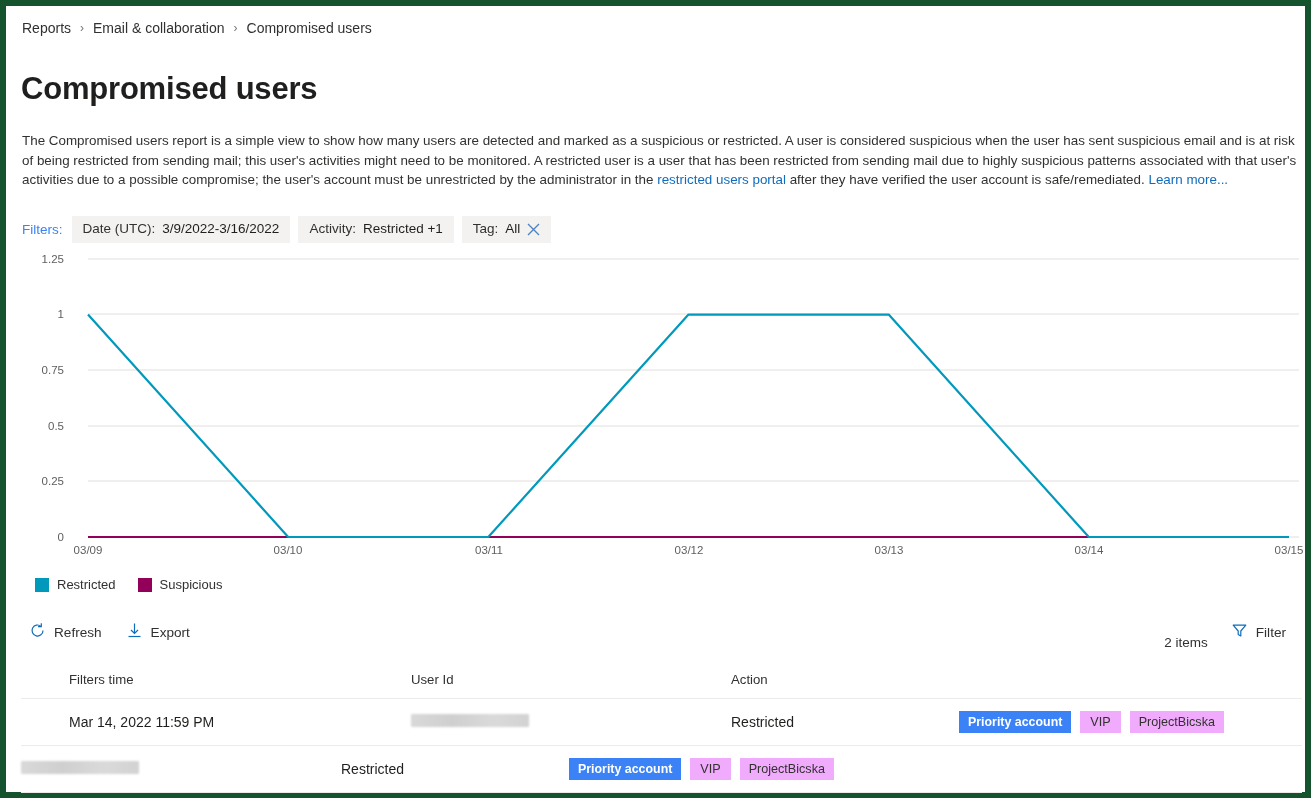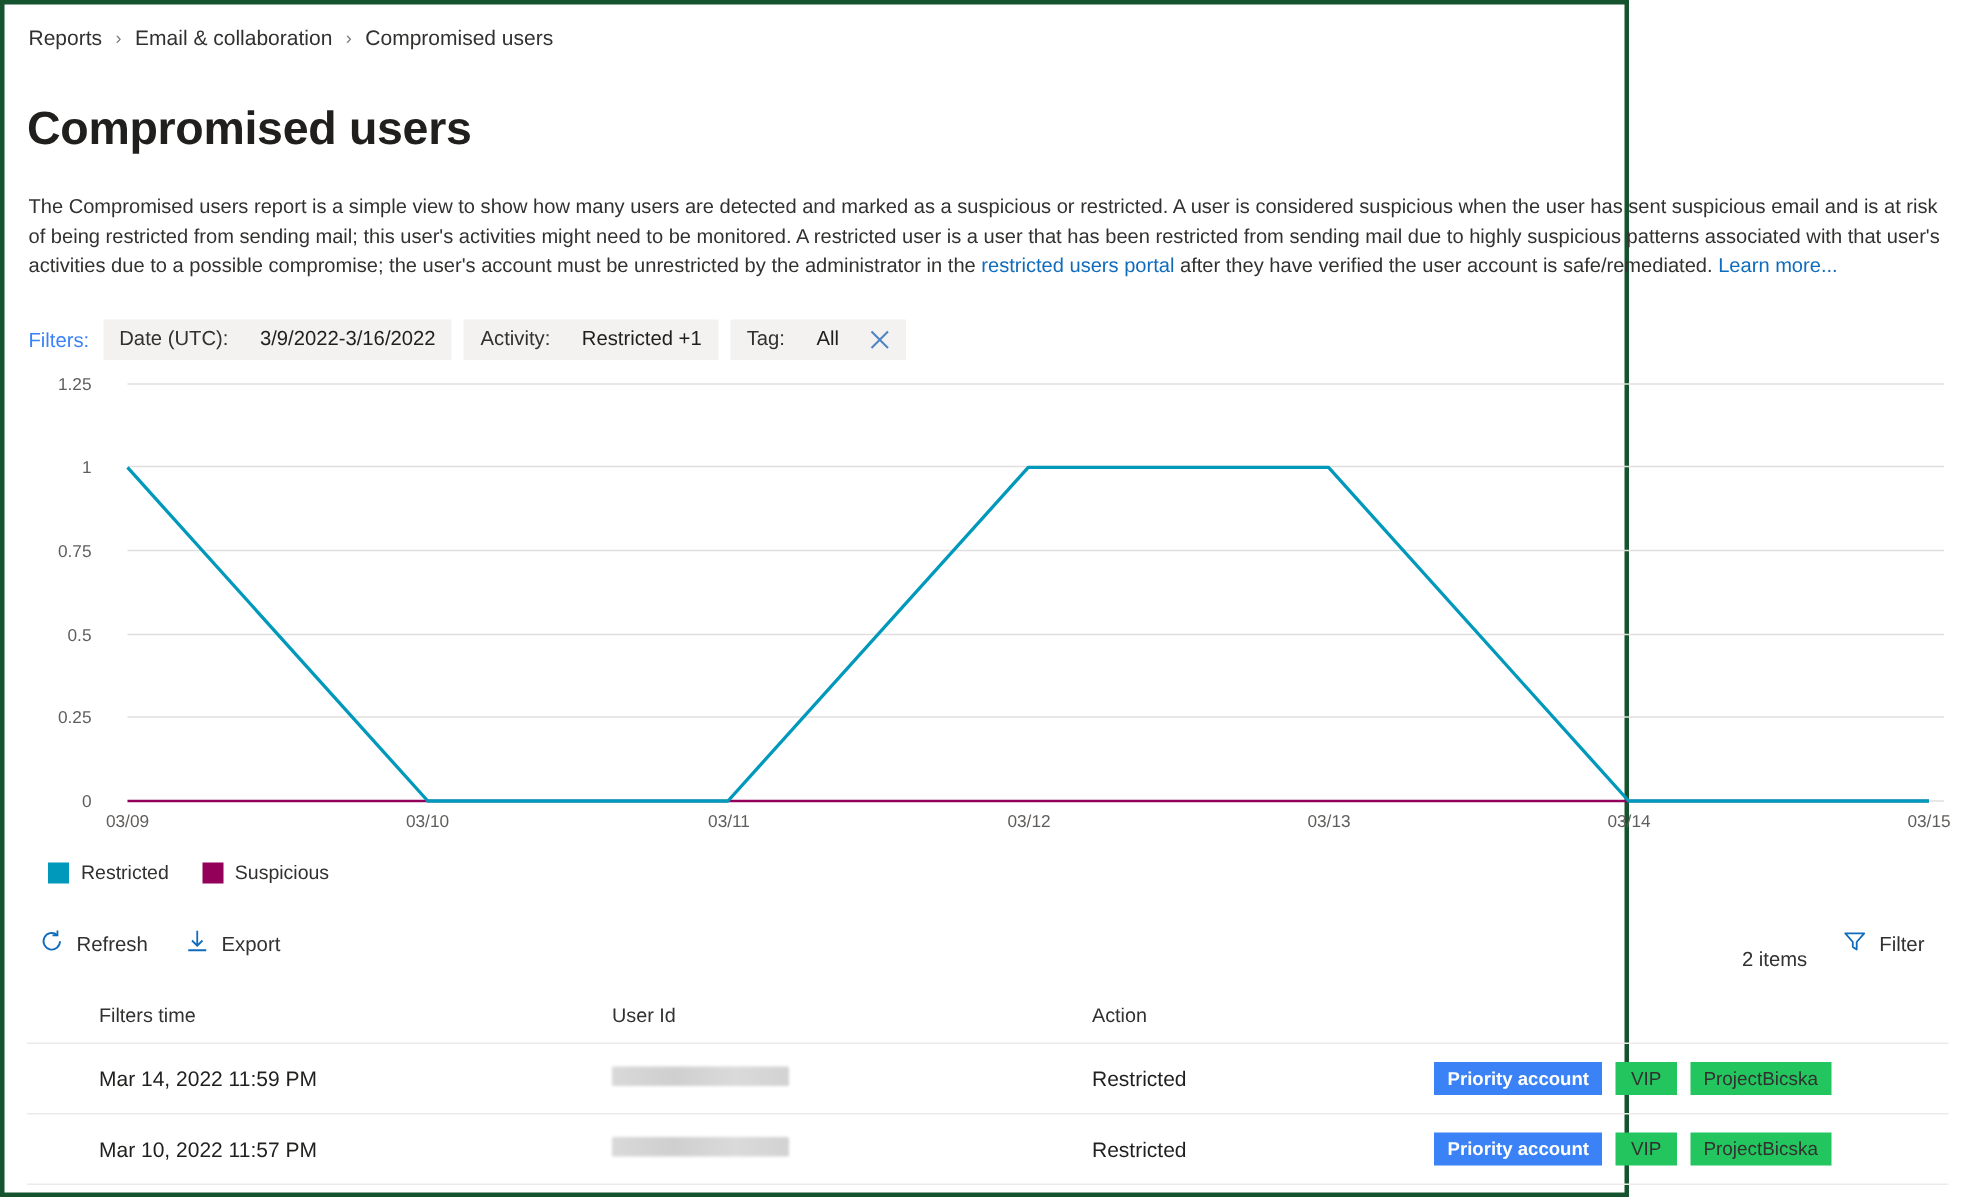--- a/index.html
+++ b/index.html
@@ -6,23 +6,23 @@
   html, body {
     margin: 0; padding: 0;
     width: 1311px; height: 798px;
     background: #ffffff;
     font-family: "Liberation Sans", sans-serif;
     color: #323130;
     overflow: hidden;
   }
   #page {
     position: relative;
-    width: 1086px; height: 798px;
+    width: 1311px; height: 798px;
     background: #fff;
-    border: 3px solid #14532d;
+    border: 6px solid #14532d;
   }
 
   
   .breadcrumb {
     position: absolute; left: 16px; top: 14px;
     display: flex; align-items: center; gap: 0;
     font-size: 14px; color: #323130;
     white-space: nowrap;
   }
   .crumb { color: #323130; cursor: pointer; }
@@ -58,21 +58,21 @@
     display: flex; align-items: center; gap: 8px;
     font-size: 13.5px;
   }
   .filters-label { color: #3b82f6; margin-right: 1px; text-align: center; }
   .filter-chip {
     background: #f3f2f1;
     border: none;
     padding: 5px 11px 6px 11px;
     font-size: 13.5px;
     color: #323130;
-    display: flex; align-items: center; gap: 21px;
+    display: flex; align-items: center; gap: 7px;
     cursor: pointer;
     font-family: "Liberation Sans", sans-serif;
     line-height: 16px;
   }
   .filter-chip .chip-key { color: #323130; }
   .filter-chip .chip-val { color: #201f1e; }
   .chip-close { display: inline-flex; align-items: center; cursor: pointer; }
 
   
   .chart-area {
@@ -145,21 +145,21 @@
     background: linear-gradient(90deg,#d9d9d9 0%,#cfcfcf 35%,#dadada 70%,#d2d2d2 100%);
     filter: blur(1.1px);
     border-radius: 1px;
   }
 
   .tag {
     display: inline-flex; align-items: center;
     height: 22px;
     padding: 0 9px;
     font-size: 12.6px;
-    background: #22c55e;
+    background: #f0abfc;
     color: #323130;
     cursor: pointer;
     white-space: nowrap;
   }
   .tag.priority {
     background: #3b82f6;
     color: #ffffff;
     font-weight: bold;
     font-size: 12.4px;
   }
@@ -303,21 +303,20 @@
       </div>
       <div class="c-action">Restricted</div>
       <div class="c-tags">
         <span class="tag priority">Priority account</span>
         <span class="tag vip">VIP</span>
         <span class="tag">ProjectBicska</span>
       </div>
     </div>
 
     <div class="grid-row">
-      <div class="c-time">Mar 10, 2022 11:57 PM</div>
       <div class="c-user">
         <span class="redacted"></span>
       </div>
       <div class="c-action">Restricted</div>
       <div class="c-tags">
         <span class="tag priority">Priority account</span>
         <span class="tag vip">VIP</span>
         <span class="tag">ProjectBicska</span>
       </div>
     </div>

